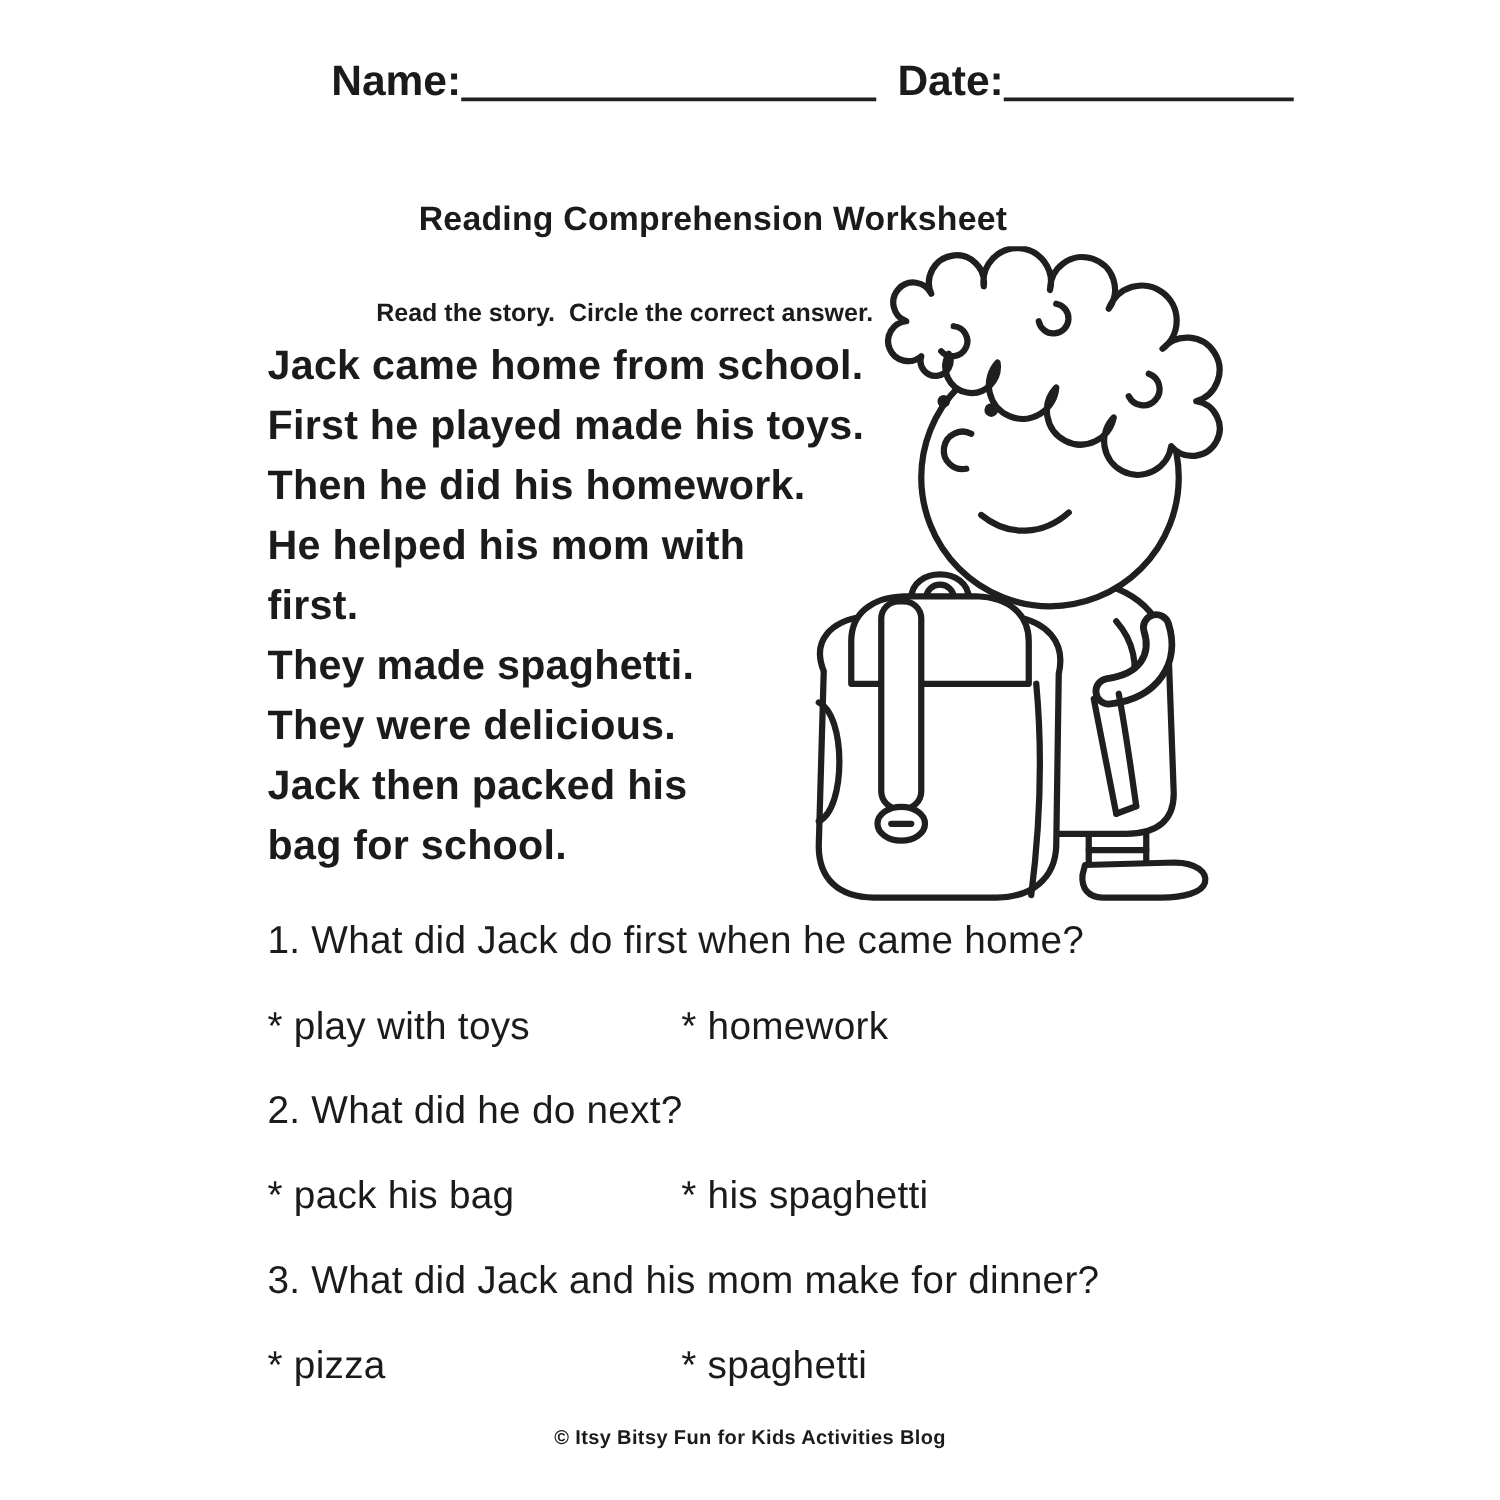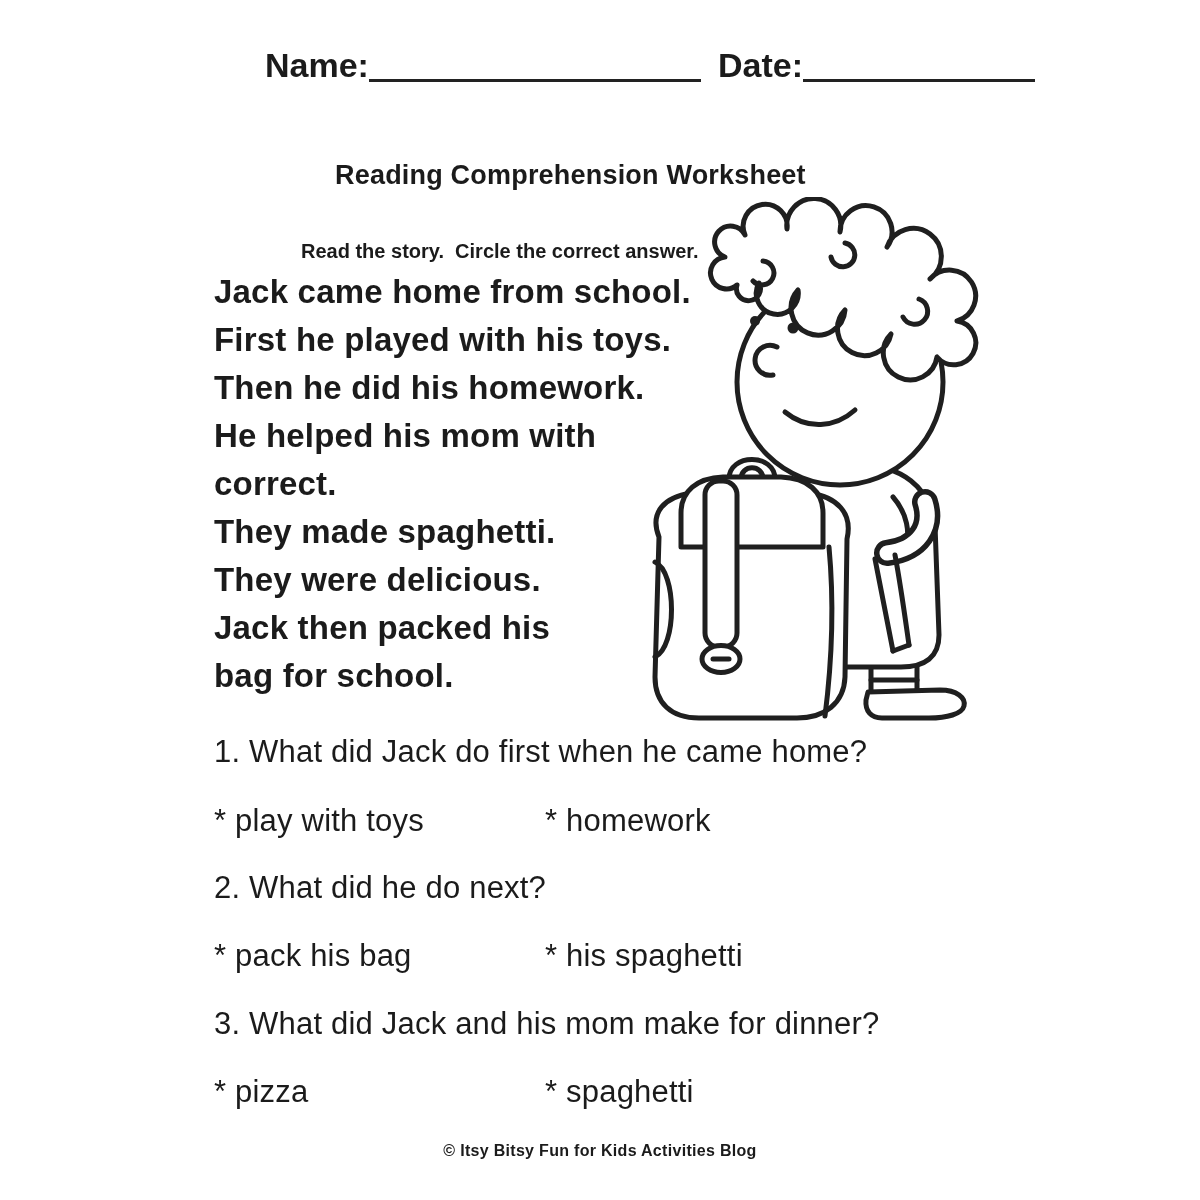--- a/index.html
+++ b/index.html
@@ -50,24 +50,24 @@
 
   <div class="name-row">
     <span>Name:</span><span class="blank" style="width:332px"></span><span class="date-label">Date:</span><span class="blank" style="width:232px"></span>
   </div>
 
   <div class="title">Reading Comprehension Worksheet</div>
   <div class="instructions">Read the story.  Circle the correct answer.</div>
 
   <div class="story">
     <div>Jack came home from school.</div>
-    <div>First he played with his toys.</div>
+    <div>First he played made his toys.</div>
     <div>Then he did his homework.</div>
     <div>He helped his mom with</div>
-    <div>correct.</div>
+    <div>first.</div>
     <div>They made spaghetti.</div>
     <div>They were delicious.</div>
     <div>Jack then packed his</div>
     <div>bag for school.</div>
   </div>
 
   <svg class="illustration" viewBox="0 0 370 540" width="370" height="540" aria-hidden="true">
     <g fill="#ffffff" stroke="#1f1f1f" stroke-width="5" stroke-linejoin="round" stroke-linecap="round">
 
       <path d="M236,445 L236,497 L282,497 L282,445"></path>

